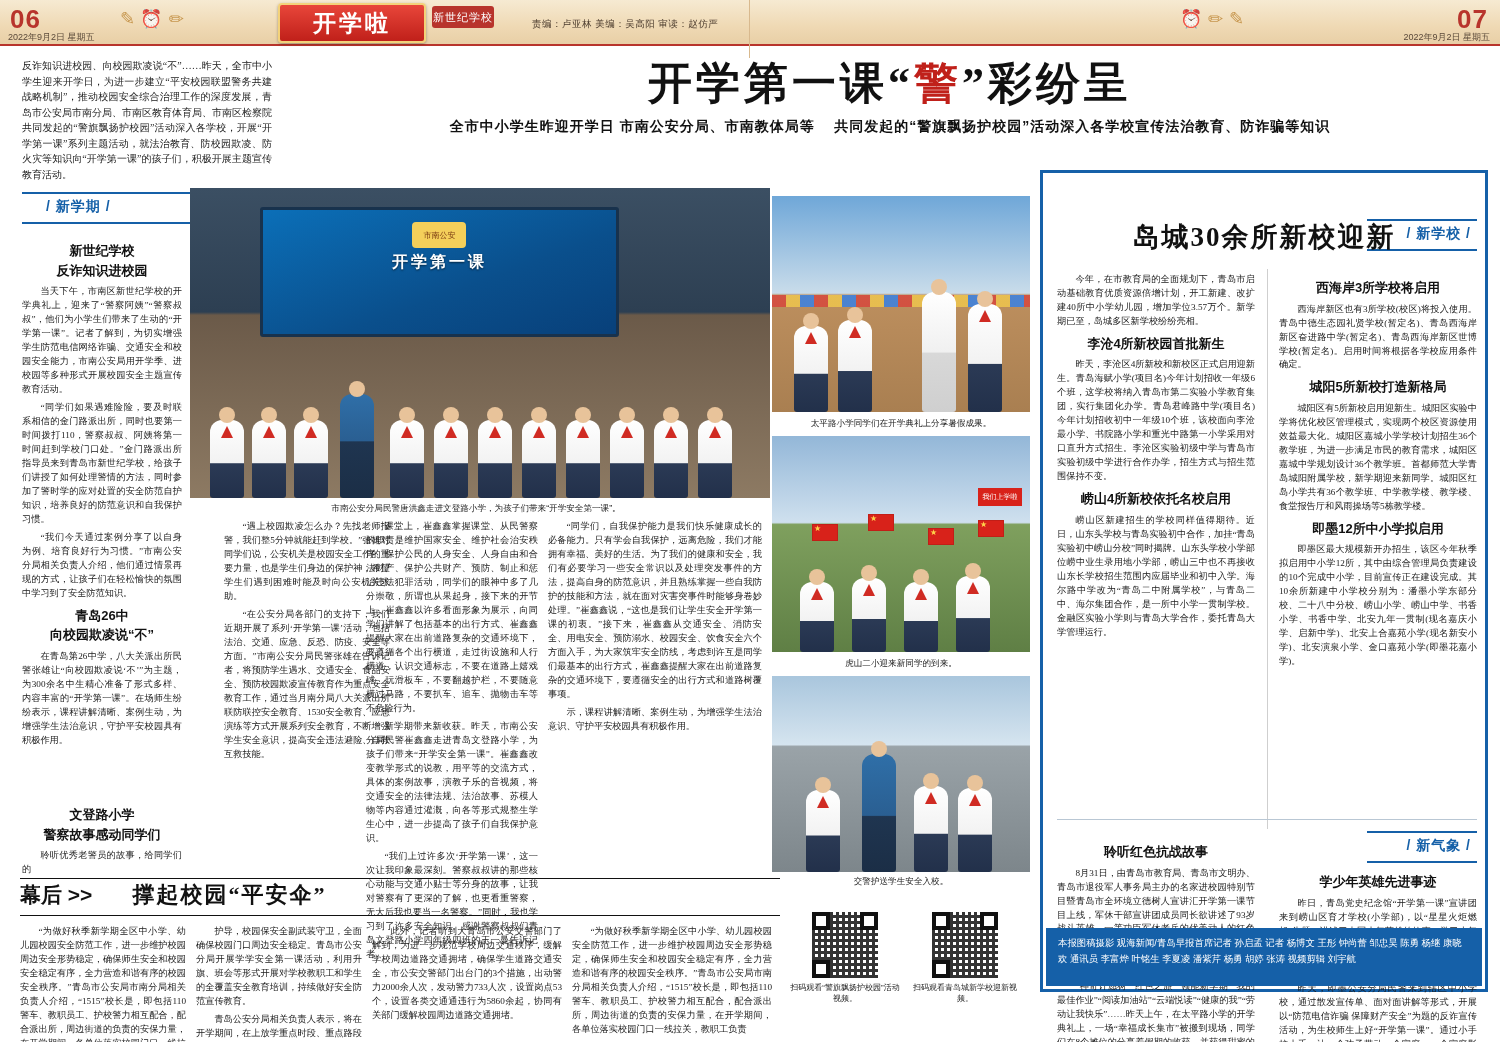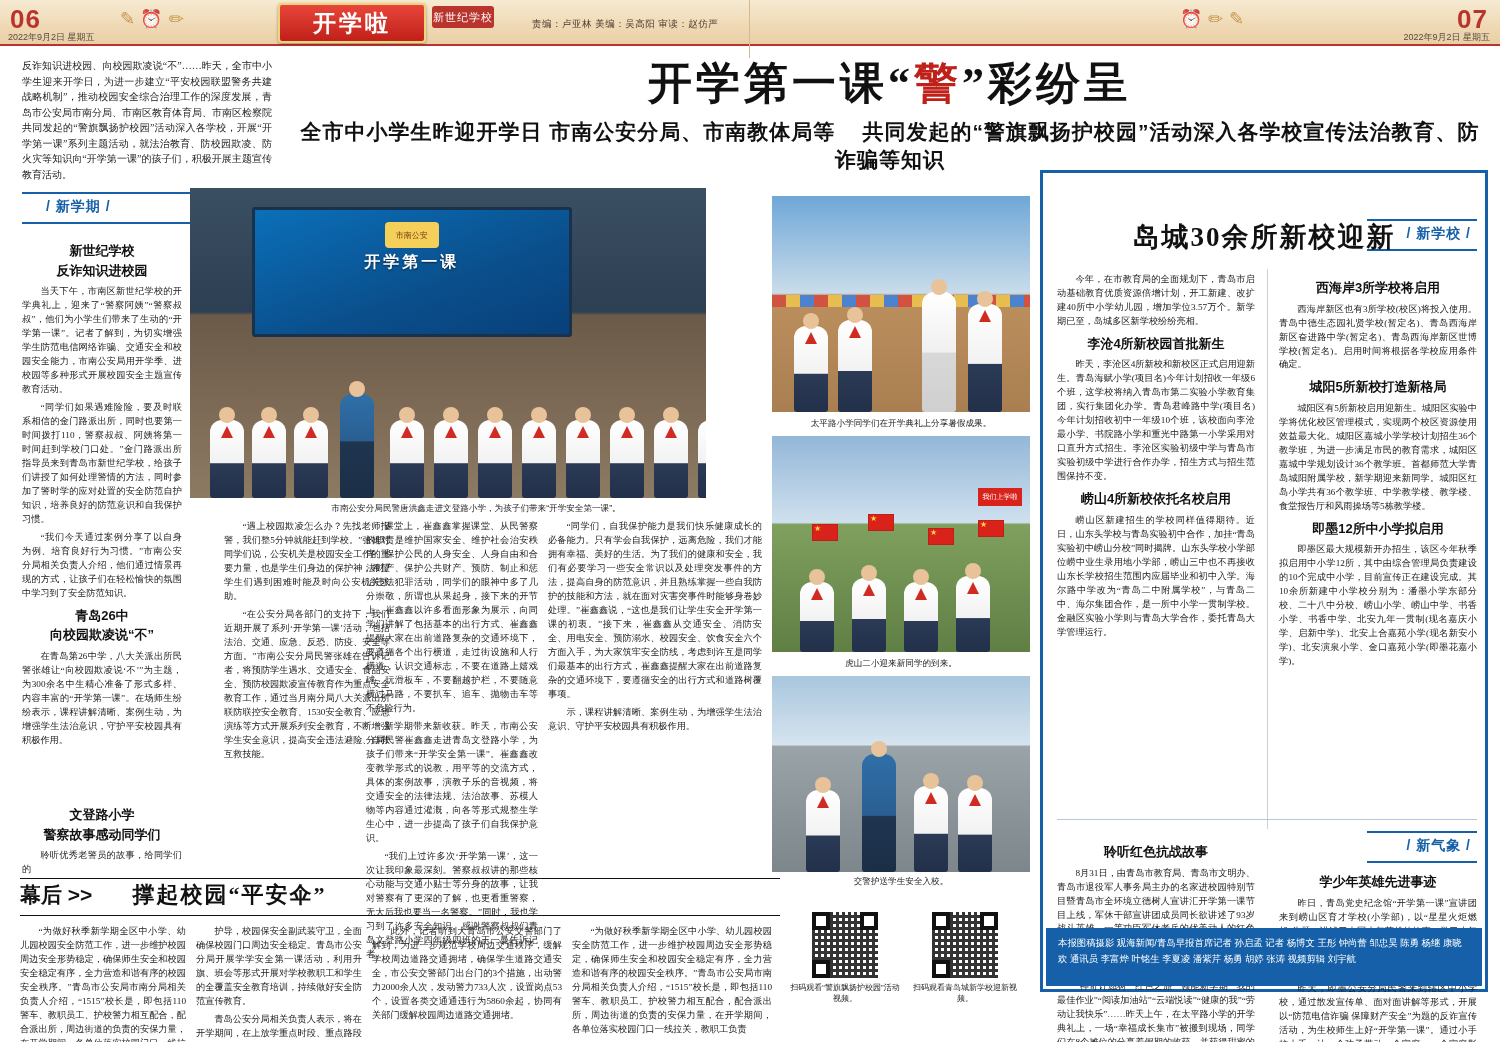--- a/index.html
+++ b/index.html
@@ -63,21 +63,21 @@
   }
 
   
   .headline-wrap { position:absolute; left:300px; top:60px; width:1180px; }
   .headline {
     text-align:center; font-size:44px; font-weight:bold; letter-spacing:4px;
     font-family:"Liberation Serif", serif; color:#111; line-height:1.1;
   }
   .headline .red { color:#c0201a; }
   .subhead {
-    margin-top:10px; text-align:center; font-size:21px; letter-spacing:1px;
+    margin-top:10px; text-align:center; font-size:14px; letter-spacing:1px;
     font-family:"Liberation Sans", sans-serif; color:#111; font-weight:bold;
   }
 
   
   .teaser {
     position:absolute; left:22px; top:58px; width:250px;
     font-size:10px; line-height:1.55; color:#222; text-align:justify;
   }
 
   
@@ -247,21 +247,21 @@
     <p>“遇上校园欺凌怎么办？先找老师报警，我们整5分钟就能赶到学校。”张雄对同学们说，公安机关是校园安全工作的重要力量，也是学生们身边的保护神，希望学生们遇到困难时能及时向公安机关求助。</p>
     <p>“在公安分局各部门的支持下，我们近期开展了系列‘开学第一课’活动，包括法治、交通、应急、反恐、防疫、安全等方面。”市南公安分局民警张雄在告诉记者，将预防学生遇水、交通安全、食品安全、预防校园欺凌宣传教育作为重点安全教育工作，通过当月南分局八大关派出所联防联控安全教育、1530安全教育、应急演练等方式开展系列安全教育，不断增强学生安全意识，提高安全违法避险、自救互救技能。</p>
   </div>
 
   <div class="col" style="left:22px; top:800px; width:160px;">
     <div class="sub-title">文登路小学</div>
     <div class="sub-title" style="margin-top:-4px;">警察故事感动同学们</div>
     <p>聆听优秀老警员的故事，给同学们的</p>
   </div>
 
-  <div class="photo ph1" style="left:190px; top:188px; width:516px; height:310px;">
+  <div class="photo ph1" style="left:190px; top:188px; width:580px; height:310px;">
     <div class="screen">
       <div class="s-badge">市南公安</div>
       <div class="s-title">开学第一课</div>
     </div>
     <div class="ph-kids">
       <div class="kid" style="left:20px;">
           <div class="tie"></div>
         </div>
       <div class="kid" style="left:62px;">
           <div class="tie"></div>

